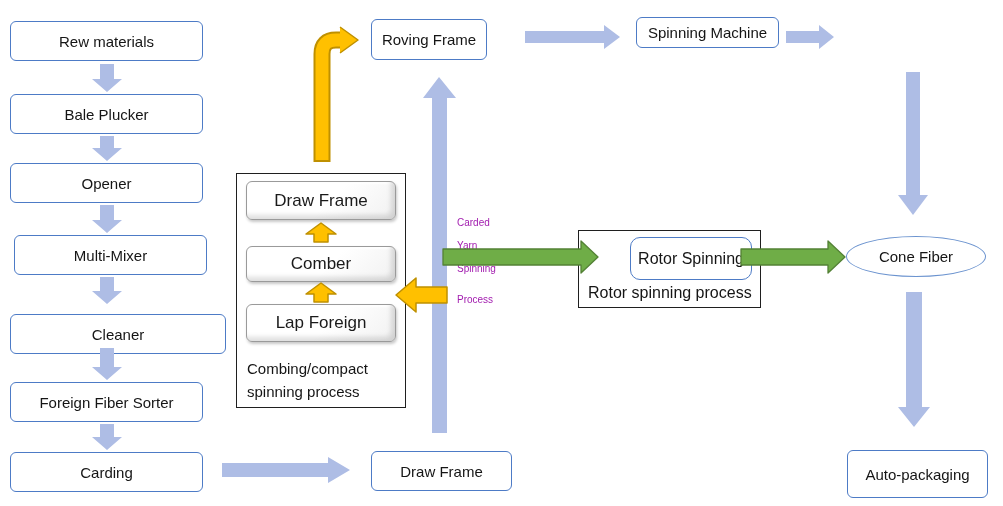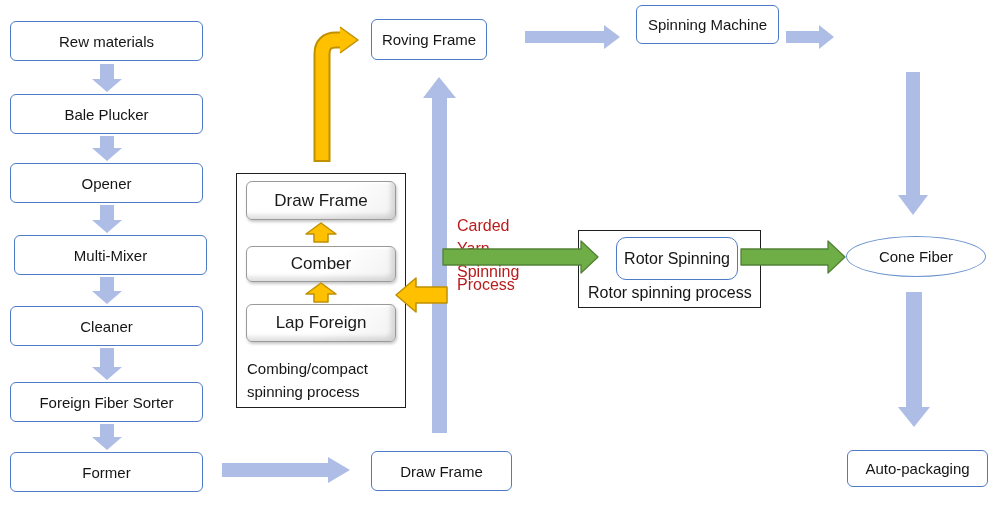--- a/index.html
+++ b/index.html
@@ -24,61 +24,61 @@
   }
   .innerbox{
     position:absolute;background:#ffffff;border:1.4px solid #4d7bc6;border-radius:10px;
     display:flex;align-items:center;justify-content:center;font-size:16px;box-sizing:border-box;
   }
   .ellipse{
     position:absolute;background:#ffffff;border:1.4px solid #6b93cf;border-radius:50%;
     display:flex;align-items:center;justify-content:center;font-size:15px;box-sizing:border-box;
   }
   .caption{position:absolute;font-size:15px;color:#151515;white-space:nowrap;}
-  .caption-sm{position:absolute;font-size:16px;color:#b91c1c;white-space:nowrap;}
+  .caption-sm{position:absolute;font-size:10px;color:#a21caf;white-space:nowrap;}
   .overlay{position:absolute;left:0;top:0;pointer-events:none;}
   .ab{fill:#aebde5;stroke:none;}
   .ay{fill:#ffc000;stroke:#bf9000;stroke-width:1.5;stroke-linejoin:round;}
   .ag{fill:#6fad47;stroke:#538135;stroke-width:1.3;stroke-linejoin:round;}
 </style>
 </head>
 <body>
 
 <div class="canvas">
 
   <div class="pbox" style="left:10px;top:21px;width:193px;height:40px">Rew materials</div>
   <div class="pbox" style="left:10px;top:94px;width:193px;height:40px">Bale Plucker</div>
   <div class="pbox" style="left:10px;top:163px;width:193px;height:40px">Opener</div>
   <div class="pbox" style="left:14px;top:235px;width:193px;height:40px">Multi-Mixer</div>
-  <div class="pbox" style="left:10px;top:306px;width:193px;height:40px">Cleaner</div>
+  <div class="pbox" style="left:10px;top:314px;width:216px;height:40px">Cleaner</div>
   <div class="pbox" style="left:10px;top:382px;width:193px;height:40px">Foreign Fiber Sorter</div>
-  <div class="pbox" style="left:10px;top:452px;width:193px;height:40px">Former</div>
+  <div class="pbox" style="left:10px;top:452px;width:193px;height:40px">Carding</div>
 
   <div class="pbox" style="left:371px;top:19px;width:116px;height:41px">Roving Frame</div>
-  <div class="pbox" style="left:636px;top:5px;width:143px;height:39px">Spinning Machine</div>
+  <div class="pbox" style="left:636px;top:17px;width:143px;height:31px">Spinning Machine</div>
 
   <div class="pbox" style="left:371px;top:451px;width:141px;height:40px">Draw Frame</div>
 
   <div class="ellipse" style="left:846px;top:236px;width:140px;height:41px">Cone Fiber</div>
-  <div class="pbox" style="left:847px;top:450px;width:141px;height:37px">Auto-packaging</div>
+  <div class="pbox" style="left:847px;top:450px;width:141px;height:48px">Auto-packaging</div>
 
   <div class="groupbox" style="left:236px;top:173px;width:170px;height:235px"></div>
   <div class="bevelbtn" style="left:246px;top:181px;width:150px;height:39px">Draw Frame</div>
   <div class="bevelbtn" style="left:246px;top:246px;width:150px;height:36px">Comber</div>
   <div class="bevelbtn" style="left:246px;top:304px;width:150px;height:38px">Lap Foreign</div>
   <div class="caption" style="left:247px;top:360px">Combing/compact</div>
   <div class="caption" style="left:247px;top:383px">spinning process</div>
 
   <div class="caption-sm" style="left:457px;top:217px">Carded</div>
   <div class="caption-sm" style="left:457px;top:240px">Yarn</div>
   <div class="caption-sm" style="left:457px;top:263px">Spinning</div>
-  <div class="caption-sm" style="left:457px;top:276px">Process</div>
+  <div class="caption-sm" style="left:457px;top:294px">Process</div>
 
   <div class="groupbox" style="left:578px;top:230px;width:183px;height:78px"></div>
-  <div class="innerbox" style="left:616px;top:237px;width:122px;height:43px">Rotor Spinning</div>
+  <div class="innerbox" style="left:630px;top:237px;width:122px;height:43px">Rotor Spinning</div>
   <div class="caption" style="left:588px;top:284px;font-size:16px">Rotor spinning process</div>
 
   <svg class="overlay" width="1003" height="506" viewBox="0 0 1003 506">
 
     <polygon class="ab" points="100,64 114,64 114,79 122,79 107,92 92,79 100,79"></polygon>
     <polygon class="ab" points="100,136 114,136 114,148 122,148 107,161 92,148 100,148"></polygon>
     <polygon class="ab" points="100,205 114,205 114,220 122,220 107,233 92,220 100,220"></polygon>
     <polygon class="ab" points="100,277 114,277 114,291 122,291 107,304 92,291 100,291"></polygon>
     <polygon class="ab" points="100,348 114,348 114,367 122,367 107,380 92,367 100,367"></polygon>
     <polygon class="ab" points="100,424 114,424 114,437 122,437 107,450 92,437 100,437"></polygon>

